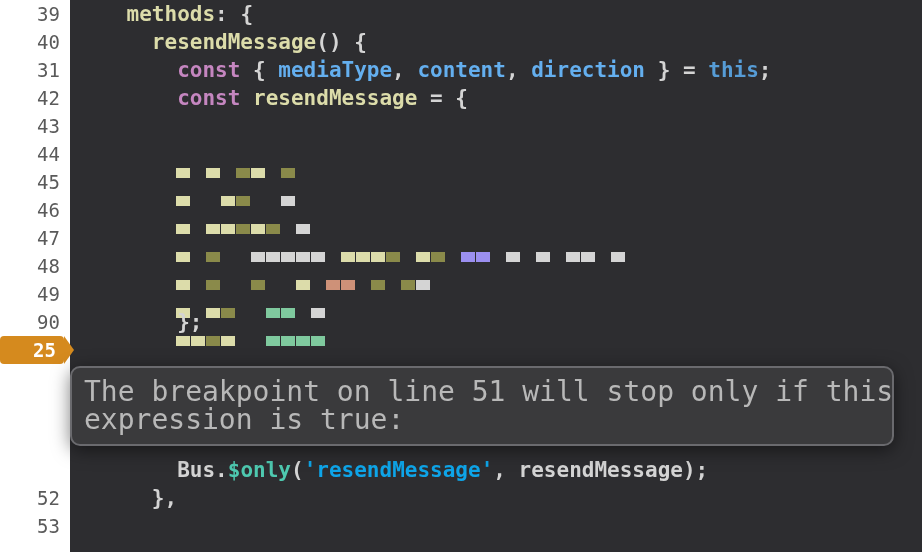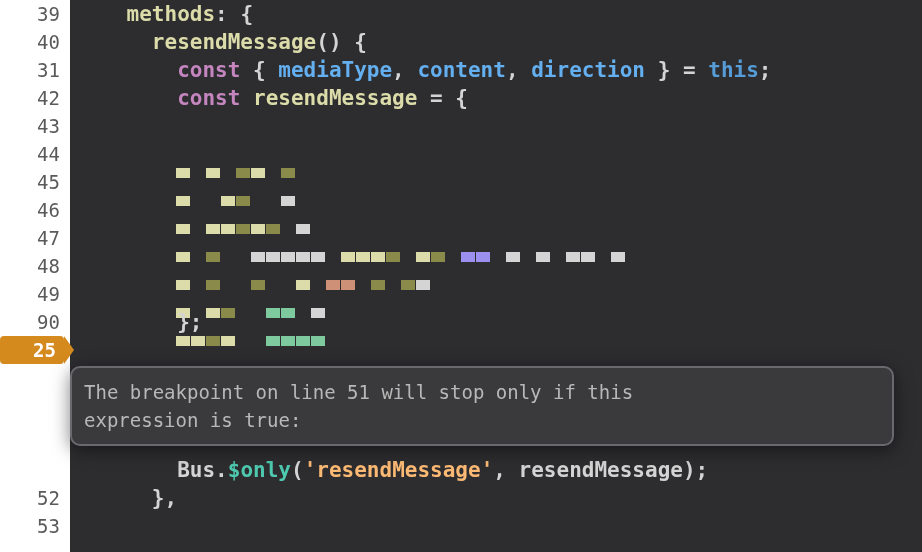--- a/index.html
+++ b/index.html
@@ -57,21 +57,21 @@
       overflow: hidden;
     }
     .code-line {
       line-height: 28px;
       height: 28px;
       white-space: pre;
       font-weight: bold;
     }
     .kw { color: #c586c0; }
     .id2 { color: #64afef; }
-    .str { color: #fdba74; }
+    .str { color: #0ea5e9; }
     .this { color: #569cd6; }
     .punct { color: #d4d4d4; }
     .def { color: #dcdcaa; }
     .emit { color: #4ec9b0; }
     .obj { color: #dcdcaa; }
     .px-row {
       display: flex;
       height: 10px;
       gap: 1px;
       margin-bottom: 1px;
@@ -87,21 +87,21 @@
       top: 366px;
       width: 824px;
       background: #3a3a3c;
       border: 2px solid #6a6a6e;
       border-radius: 10px;
       padding: 10px 12px;
       box-shadow: 0 4px 18px rgba(0,0,0,0.5);
     }
     .popup-text {
       color: #b8b8b8;
-      font-size: 19px;
+      font-size: 28px;
       line-height: 28px;
       font-weight: normal;
       white-space: pre;
     }
     .expr-input {
       width: 100%;
       margin-top: 8px;
       background: #2d2d30;
       border: 1px solid #5a5a5a;
       border-radius: 4px;

